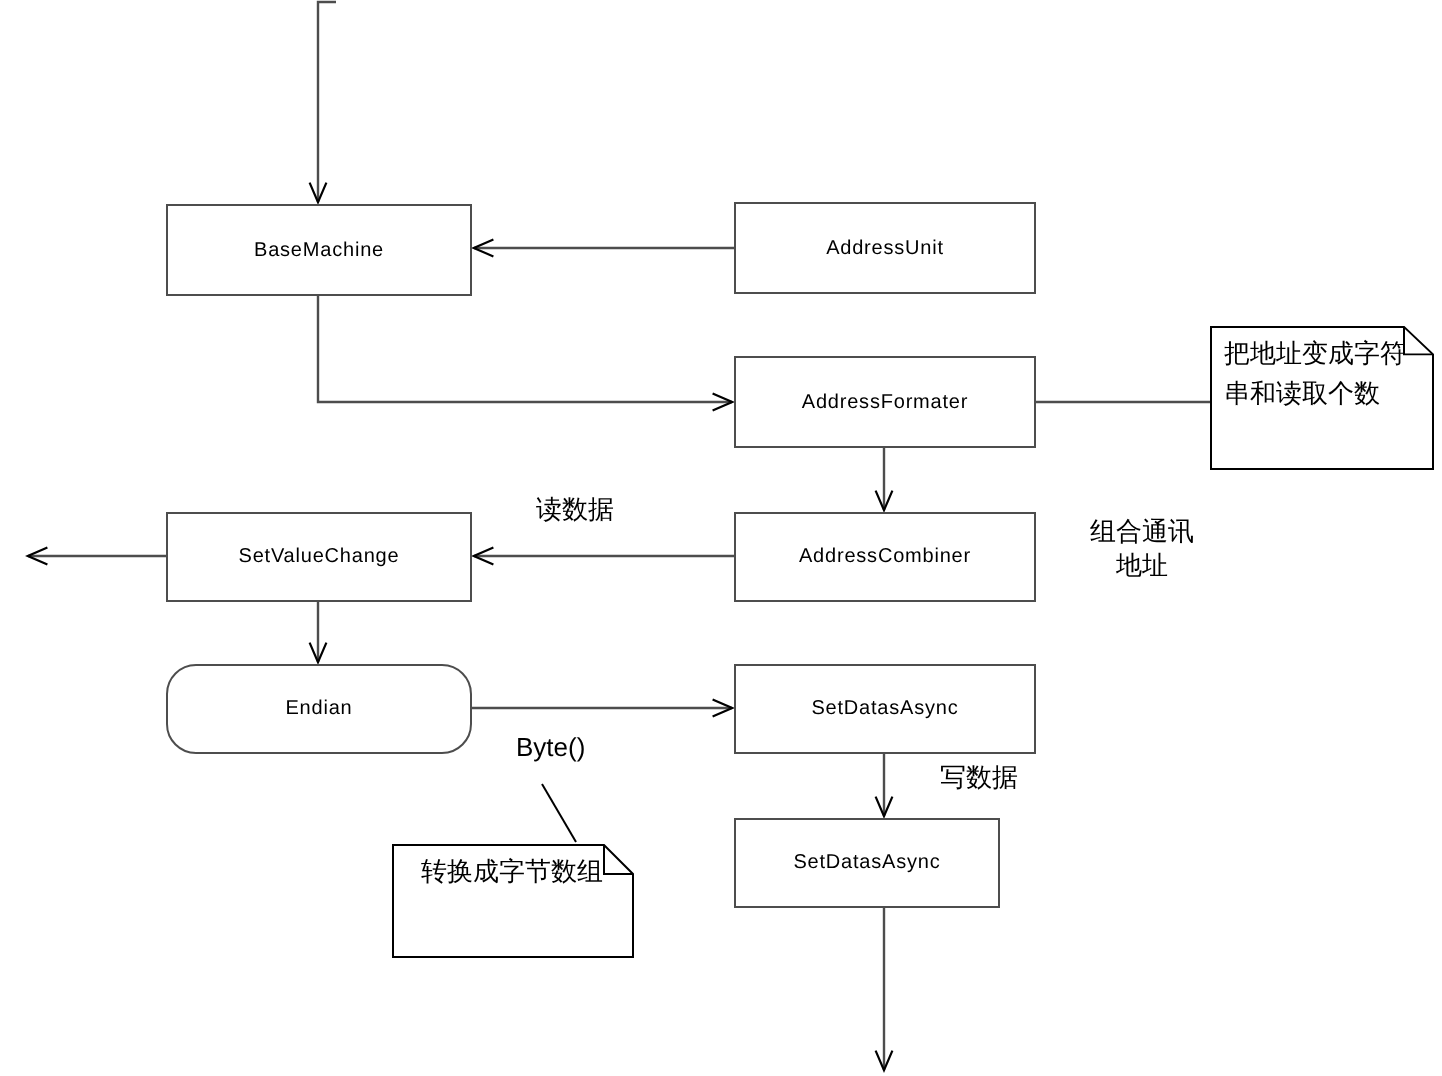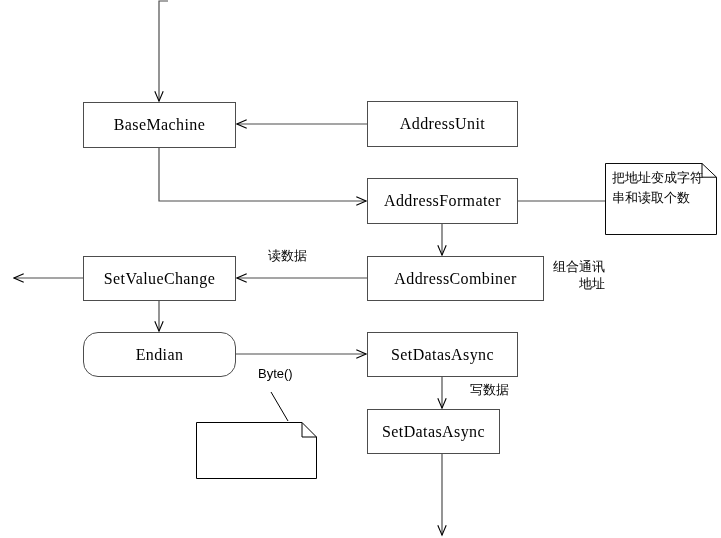--- a/index.html
+++ b/index.html
@@ -24,22 +24,22 @@
     width: 721px;
     height: 538px;
   }
   .node {
     position: absolute;
     border: 1px solid #4d4d4d;
     background: #ffffff;
     display: flex;
     align-items: center;
     justify-content: center;
-    font-family: Liberation Serif, serif;
-    font-size: 16px;
+    font-family: Liberation Sans, sans-serif;
+    font-size: 10px;
     color: #000000;
     letter-spacing: 0.4px;
     box-sizing: border-box;
     z-index: 3;
   }
   .note {
     position: absolute;
     background: #ffffff;
     z-index: 3;
   }
@@ -148,21 +148,21 @@
   </div>
 
   <div class="node" style="left:367px; top:178px; width:151px; height:46px;">
     <span>AddressFormater</span>
   </div>
 
   <div class="node" style="left:83px; top:256px; width:153px; height:45px;">
     <span>SetValueChange</span>
   </div>
 
-  <div class="node" style="left:367px; top:256px; width:177px; height:45px;">
+  <div class="node" style="left:367px; top:256px; width:151px; height:45px;">
     <span>AddressCombiner</span>
   </div>
 
   <div class="node" style="left:83px; top:332px; width:153px; height:45px;border-radius:15px;">
     <span>Endian</span>
   </div>
 
   <div class="node" style="left:367px; top:332px; width:151px; height:45px;">
     <span>SetDatasAsync</span>
   </div>
@@ -177,24 +177,25 @@
       <path d="M97,0.5 L97,15 L111.5,15" fill="none" stroke="#000000" stroke-width="1"></path>
     </svg>
     <div class="note-text">把地址变成字符串和读取个数</div>
   </div>
 
   <div class="note" style="left:196px; top:422px; width:121px; height:57px;">
     <svg class="note-shape" viewBox="0 0 121 57" preserveAspectRatio="none" xmlns="http://www.w3.org/2000/svg">
       <path d="M0.5,0.5 L106,0.5 L120.5,15 L120.5,56.5 L0.5,56.5 Z" fill="#ffffff" stroke="#000000" stroke-width="1"></path>
       <path d="M106,0.5 L106,15 L120.5,15" fill="none" stroke="#000000" stroke-width="1"></path>
     </svg>
+    <div class="note-text centered">转换成字节数组</div>
   </div>
 
   <div class="edge-label" style="left:268px; top:247px;">读数据</div>
 
-  <div class="edge-label centered" style="left:537px; top:258px; width:68px;text-align:right;">组合通讯
+  <div class="edge-label centered" style="left:537px; top:258px; width:68px;">组合通讯
 地址</div>
 
   <div class="edge-label mono" style="left:258px; top:365px;">Byte()</div>
 
   <div class="edge-label" style="left:470px; top:381px;">写数据</div>
 
 </div>
 
 </body></html>

